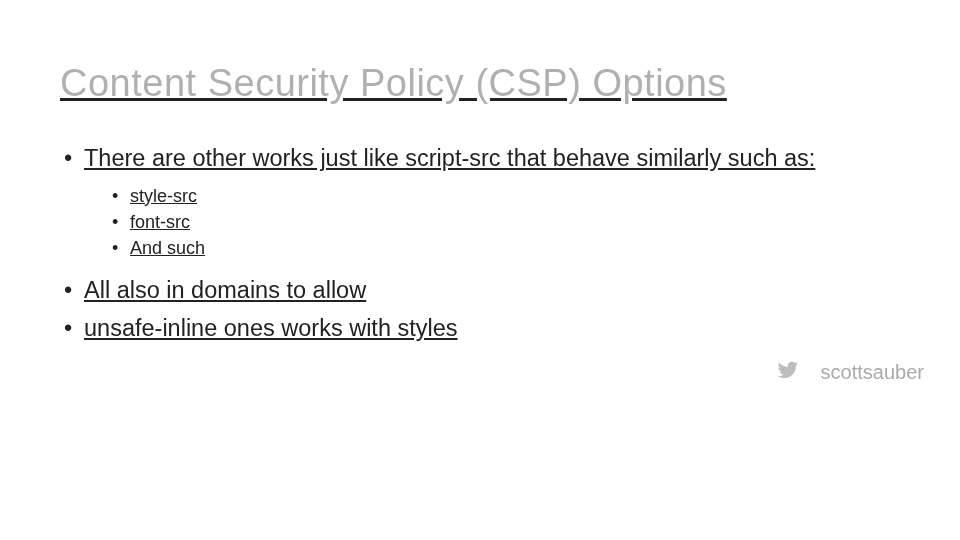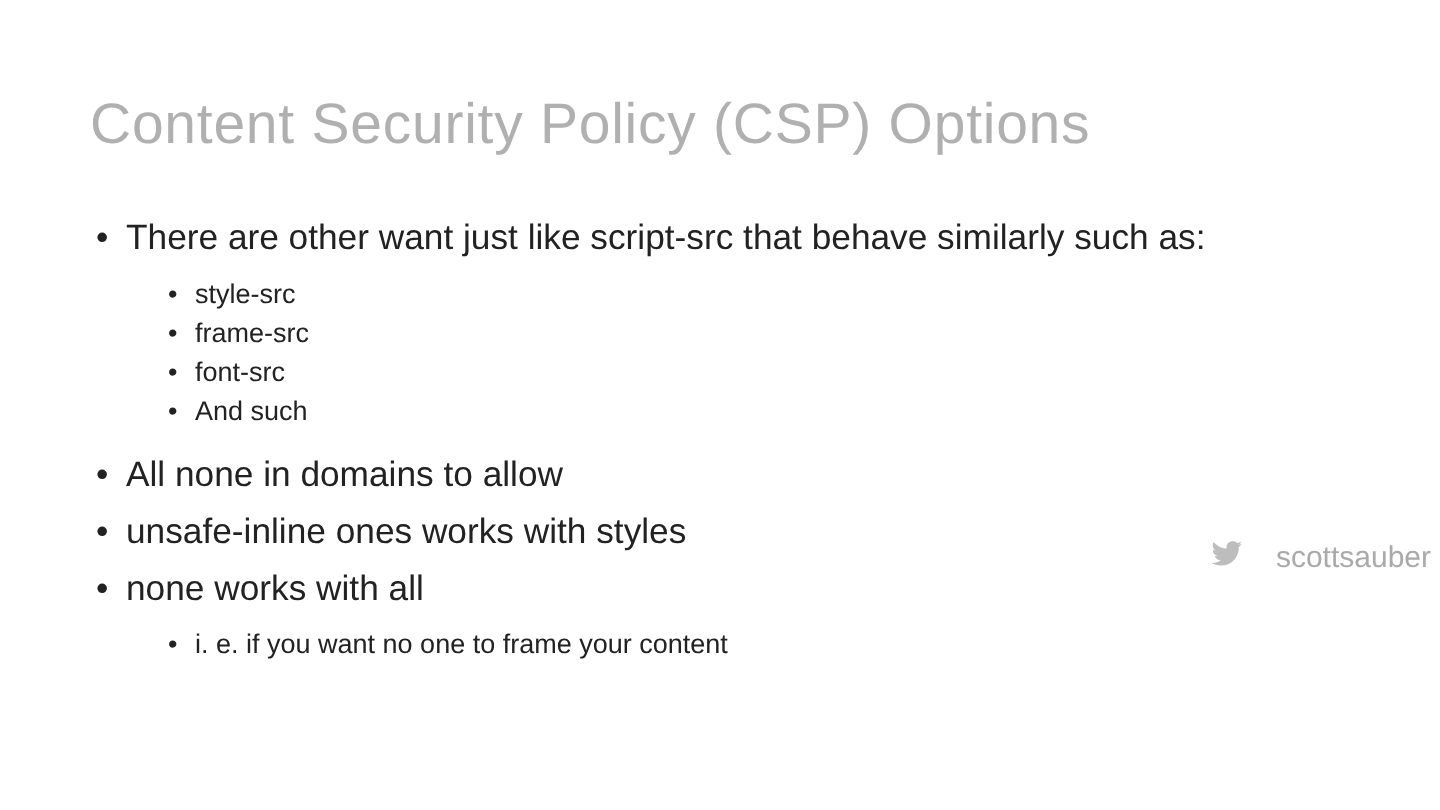--- a/index.html
+++ b/index.html
@@ -1,51 +1,44 @@
 <!DOCTYPE html>
 <html><head>
 <meta charset="utf-8">
 <style>
   * { margin: 0; padding: 0; box-sizing: border-box; }
   html, body { width: 960px; height: 540px; background: #fff; font-family: "Segoe UI", "Helvetica Neue", Arial, sans-serif; color: #222; }
-  .slide { position: relative; width: 960px; height: 404px; padding: 62px 60px 0 60px; }
+  .slide { position: relative; width: 960px; height: 404px; padding: 62px 60px 0 60px; text-decoration: underline; }
   .title { font-size: 38px; font-weight: 300; color: #b0b0b0; letter-spacing: 0.5px; margin-bottom: 38px; }
   ul.top { list-style: none; }
   ul.top > li { position: relative; padding-left: 24px; font-size: 23.5px; line-height: 1.35; margin-bottom: 6px; }
   ul.top > li::before { content: "•"; position: absolute; left: 4px; top: 0; }
   ul.nested { list-style: none; margin: 8px 0 14px 0; }
   ul.nested > li { position: relative; padding-left: 46px; margin-left: 0; font-size: 18px; line-height: 1.45; }
   ul.nested > li::before { content: "•"; position: absolute; left: 28px; top: 0; }
-  .footer { position: absolute; right: 6px; bottom: 18px; display: flex; align-items: center; gap: 22px; color: #aaaaaa; font-size: 20px; }
+  .footer { position: absolute; right: 36px; bottom: 18px; display: flex; align-items: center; gap: 22px; color: #aaaaaa; font-size: 20px; }
   .footer svg { width: 22px; height: 22px; fill: #bdbdbd; }
 </style>
 </head>
 <body>
 
 <div class="slide">
   <h1 class="title">Content Security Policy (CSP) Options</h1>
 
   <ul class="top">
     <li>
-      <span>There are other want just like script-src that behave similarly such as:</span>
+      <span>There are other works just like script-src that behave similarly such as:</span>
       <ul class="nested">
         <li><span>style-src</span></li>
-        <li><span>frame-src</span></li>
         <li><span>font-src</span></li>
         <li><span>And such</span></li>
       </ul>
     </li>
-    <li><span>All none in domains to allow</span></li>
+    <li><span>All also in domains to allow</span></li>
     <li><span>unsafe-inline ones works with styles</span></li>
-    <li>
-      <span>none works with all</span>
-      <ul class="nested">
-        <li><span>i. e. if you want no one to frame your content</span></li>
-      </ul>
-    </li>
   </ul>
 
   <div class="footer">
     <span>
       <svg viewBox="0 0 24 24">
           <path d="M23 4.9c-.8.4-1.7.6-2.6.8.9-.6 1.7-1.5 2-2.5-.9.5-1.9.9-2.9 1.1C18.6 3.4 17.4 3 16.1 3c-2.5 0-4.5 2-4.5 4.5 0 .4 0 .7.1 1C7.9 8.3 4.5 6.5 2.2 3.7c-.4.7-.6 1.5-.6 2.3 0 1.6.8 3 2 3.8-.7 0-1.4-.2-2-.6v.1c0 2.2 1.6 4 3.6 4.4-.4.1-.8.2-1.2.2-.3 0-.6 0-.9-.1.6 1.8 2.3 3.1 4.3 3.1-1.6 1.2-3.6 2-5.7 2-.4 0-.7 0-1.1-.1 2 1.3 4.4 2 7 2 8.4 0 13-7 13-13v-.6c.9-.6 1.7-1.4 2.4-2.3z"></path>
         </svg>
     </span>
     <span>scottsauber</span>
   </div>

